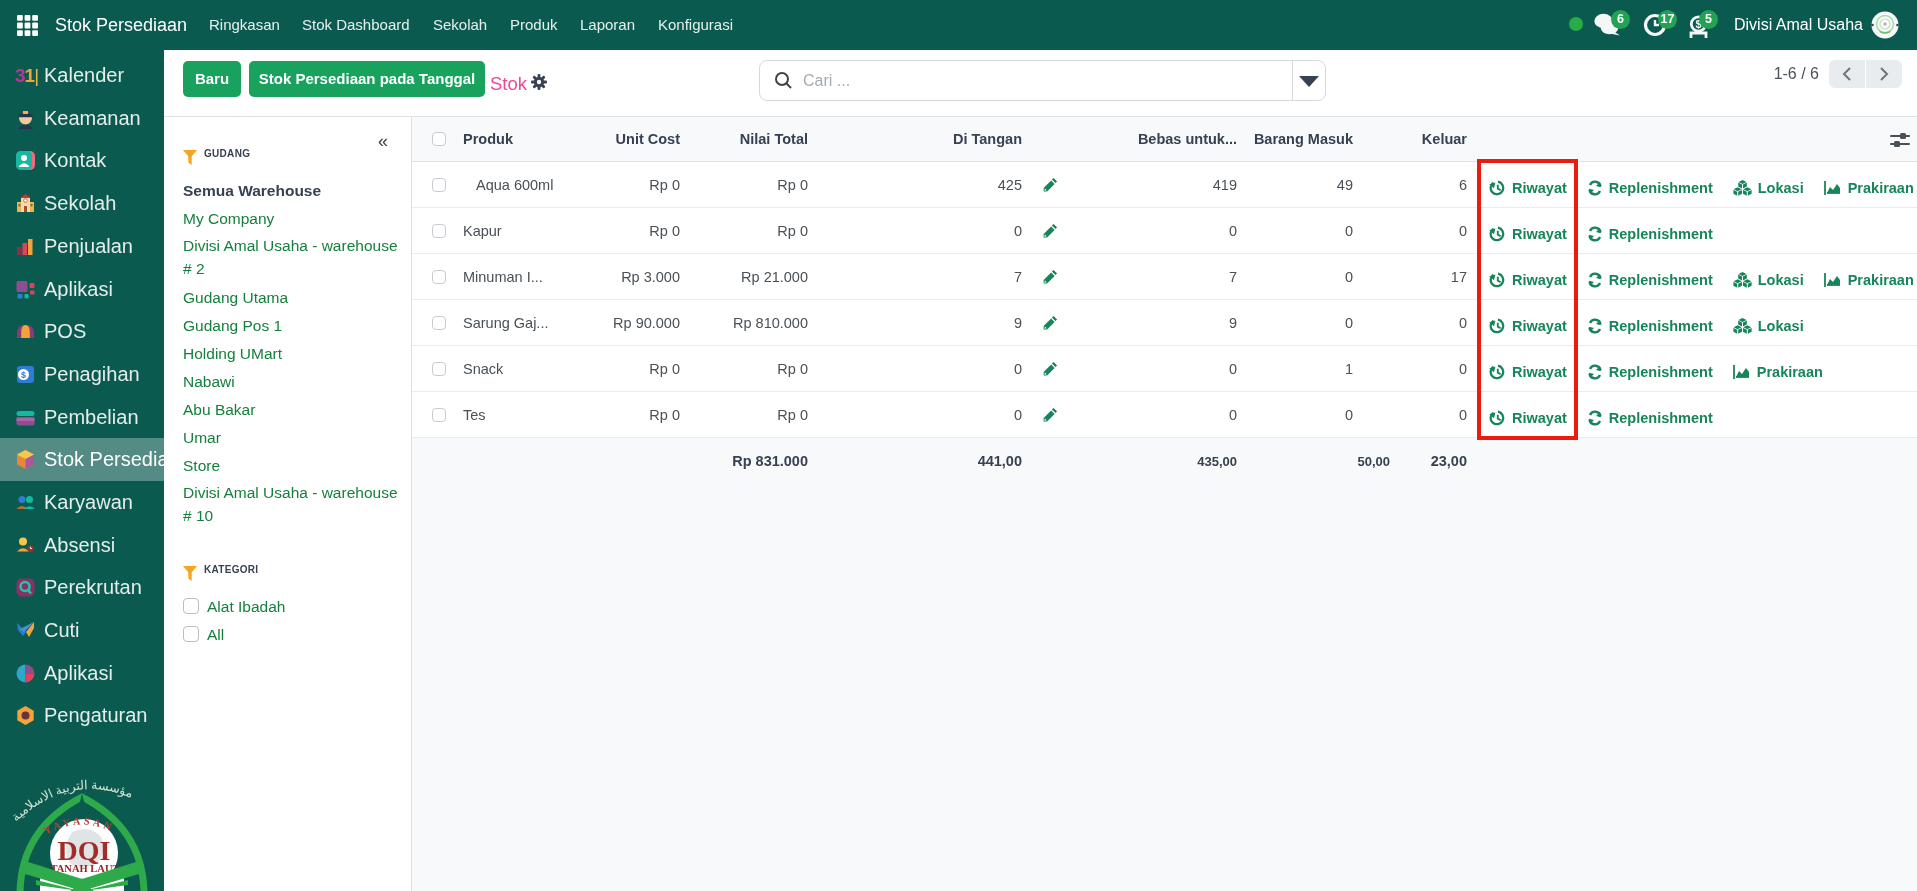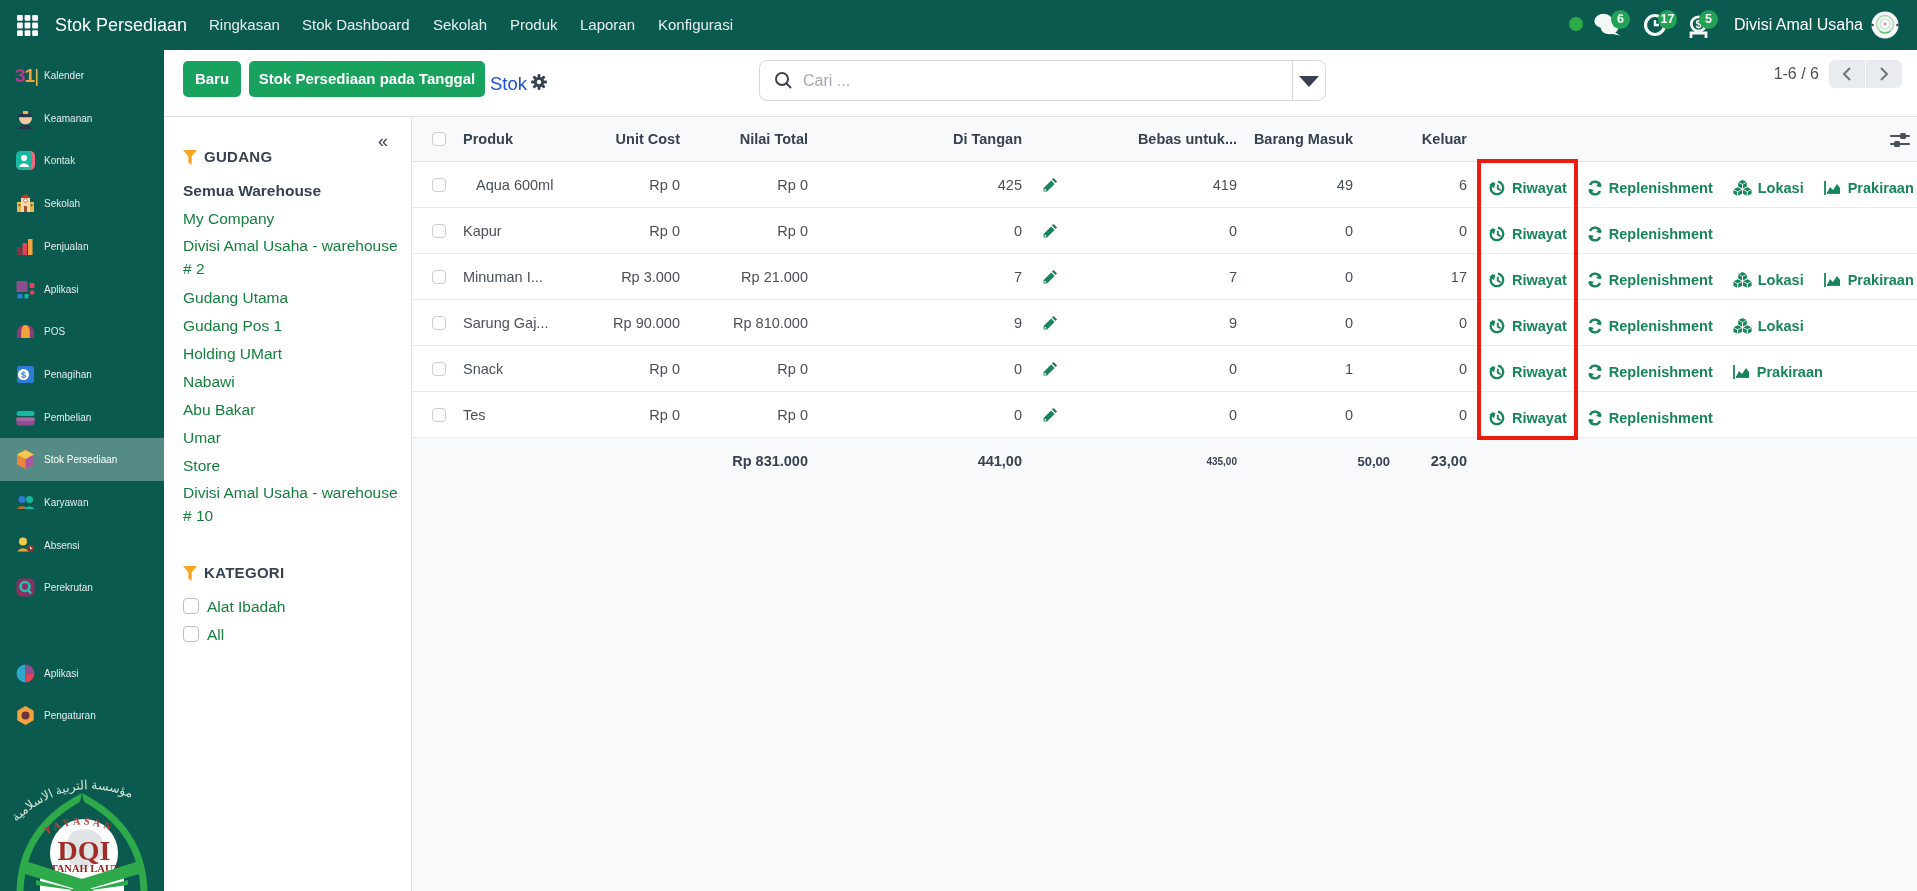--- a/index.html
+++ b/index.html
@@ -8,27 +8,27 @@
   .abs { position:absolute; }
   
   #navbar { position:absolute; left:0; top:0; width:1917px; height:50px; background:#0b5a50; }
   #brand { position:absolute; left:55px; top:0; height:50px; line-height:50px; color:#fff; font-size:18px; font-weight:500; }
   .navmenu { position:absolute; top:0; height:50px; line-height:50px; color:#e8f0ee; font-size:15px; }
   
   #sidebar { position:absolute; left:0; top:50px; width:164px; height:841px; background:#0b5a50; }
   .sideitem { position:absolute; left:0; width:164px; height:43px; }
   .sideitem.active { background:rgba(255,255,255,0.3); }
   .sideitem .ic { position:absolute; left:15px; top:11px; width:21px; height:21px; }
-  .sideitem .lb { position:absolute; left:44px; top:0; height:43px; line-height:43px; color:#e4edea; font-size:10px; white-space:nowrap; }
+  .sideitem .lb { position:absolute; left:44px; top:0; height:43px; line-height:43px; color:#e4edea; font-size:20px; white-space:nowrap; }
   
   #cpanel { position:absolute; left:164px; top:50px; width:1753px; height:67px; background:#fff; border-bottom:1px solid #dee2e6; }
   .gbtn { position:absolute; top:11px; height:36px; background:#18a25d; color:#fff; font-weight:700; font-size:15px; border-radius:5px; text-align:center; line-height:36px; }
   
   #fpanel { position:absolute; left:164px; top:117px; width:248px; height:774px; background:#fff; border-right:1px solid #dee2e6; }
-  .fhead { position:absolute; left:40px; color:#374151; font-size:15px; font-weight:700; letter-spacing:.3px; }
+  .fhead { position:absolute; left:40px; color:#374151; font-size:10px; font-weight:700; letter-spacing:.3px; }
   .fitem { position:absolute; left:19px; width:240px; color:#15803d; font-size:15.5px; line-height:23px; white-space:nowrap; }
   
   #tablearea { position:absolute; left:412px; top:117px; width:1505px; height:774px; background:#f8f9fa; }
   #thead { position:absolute; left:0; top:0; width:1505px; height:45px; background:#f8f9fa; border-bottom:1px solid #dee2e6; }
   .trow { position:absolute; left:0; width:1505px; height:46px; background:#fff; border-bottom:1px solid #e9ecef; }
   .cell { position:absolute; top:0; height:100%; display:flex; align-items:center; color:#495057; font-size:14.5px; }
   .rt { justify-content:flex-end; }
   .hcell { font-weight:700; color:#374151; font-size:14.5px; }
   .cbx { position:absolute; left:20px; top:50%; margin-top:-7px; width:14px; height:14px; border:1px solid #c7ccd1; border-radius:4px; background:#fff; }
   .act { display:inline-flex; align-items:center; color:#17855a; font-size:14.5px; font-weight:600; white-space:nowrap;margin-top:7px; }
@@ -197,20 +197,29 @@
       </svg>
     <div class="lb">Absensi</div>
   </div>
   <div class="sideitem" style="top:516px">
     <svg class="ic" viewBox="0 0 21 21">
         <rect x="1.5" y="1.5" width="18" height="18" rx="5" fill="#8d2f63"></rect>
         <circle cx="10" cy="9.5" r="4.5" fill="none" stroke="#17c8b0" stroke-width="2.6"></circle>
         <path d="M13 13 L16 16.5" stroke="#17c8b0" stroke-width="2.6"></path>
       </svg>
     <div class="lb">Perekrutan</div>
+  </div>
+  <div class="sideitem" style="top:559px">
+    <svg class="ic" viewBox="0 0 21 21">
+        <path d="M2 3 L11 12 L8 16 L3 10 Z" fill="#2e7cd6"></path>
+        <path d="M19 2 L8 16 L11 12 Z" fill="#1f5fa8"></path>
+        <path d="M19 2 L11 12 L14 17 L19 8 Z" fill="#f2a33c"></path>
+        <path d="M19 2 L5 9 L9 12 Z" fill="#4a90d9"></path>
+      </svg>
+    <div class="lb">Cuti</div>
   </div>
   <div class="sideitem" style="top:602px">
     <svg class="ic" viewBox="0 0 21 21">
         <path d="M10.5 1.5 A9 9 0 0 0 10.5 19.5 Z" fill="#2ea8c8"></path>
         <path d="M10.5 1.5 A9 9 0 0 1 19.5 10.5 L10.5 10.5 Z" fill="#8e4f8e"></path>
         <path d="M19.5 10.5 A9 9 0 0 1 10.5 19.5 L10.5 10.5 Z" fill="#e0425a"></path>
       </svg>
     <div class="lb">Aplikasi</div>
   </div>
   <div class="sideitem" style="top:644px">
@@ -238,21 +247,21 @@
     <path d="M139 101 L82 119 L82 131 L139 114 Z" fill="#2faa4b"></path>
     <path d="M36 120 L80 131 L36 125 Z" fill="#2faa4b"></path>
     <path d="M128 120 L84 131 L128 125 Z" fill="#2faa4b"></path>
     <path d="M82 118 Q88 127 94 131 L70 131 Q76 127 82 118" fill="#2faa4b"></path>
   </svg>
 </div>
 <div id="cpanel">
 
   <div class="gbtn" style="left:19px;width:58px">Baru</div>
   <div class="gbtn" style="left:85px;width:236px">Stok Persediaan pada Tanggal</div>
-  <div class="abs" style="left:326px;top:0;height:67px;line-height:67px;color:#1d4ed8;font-size:18.5px">Stok</div>
+  <div class="abs" style="left:326px;top:0;height:67px;line-height:67px;color:#ec4899;font-size:18.5px">Stok</div>
   <svg class="abs" style="left:367px;top:24px" width="16" height="16" viewBox="0 0 16 16">
     <g fill="#374151">
         <circle cx="8" cy="8" r="5.2"></circle>
         <g>
           <rect x="6.6" y="0" width="2.8" height="4" rx="1"></rect>
           <rect x="6.6" y="12" width="2.8" height="4" rx="1"></rect>
           <rect x="0" y="6.6" width="4" height="2.8" rx="1"></rect>
           <rect x="12" y="6.6" width="4" height="2.8" rx="1"></rect>
           <rect x="6.6" y="0" width="2.8" height="4" rx="1" transform="rotate(45 8 8)"></rect>
           <rect x="6.6" y="12" width="2.8" height="4" rx="1" transform="rotate(45 8 8)"></rect>
@@ -560,18 +569,18 @@
               <path d="M2.5 9.5 A 5.5 5.5 0 0 0 13 11" fill="none" stroke="#17855a" stroke-width="2.4"></path>
               <path d="M13.5 6.5 A 5.5 5.5 0 0 0 3 5" fill="none" stroke="#17855a" stroke-width="2.4"></path>
               <path d="M13 2 L13.8 7.2 L9 6 Z" fill="#17855a"></path>
               <path d="M3 14 L2.2 8.8 L7 10 Z" fill="#17855a"></path>
             </svg>Replenishment</span>
         </div>
       </div>
     </div>
   <div class="abs" style="left:268px;width:128px;top:321px;height:46px;display:flex;align-items:center;justify-content:flex-end;font-weight:700;color:#374151;font-size:14.5px">Rp 831.000</div>
   <div class="abs" style="left:396px;width:214px;top:321px;height:46px;display:flex;align-items:center;justify-content:flex-end;font-weight:700;color:#374151;font-size:14.5px">441,00</div>
-  <div class="abs" style="left:660px;width:165px;top:321px;height:46px;display:flex;align-items:center;justify-content:flex-end;font-weight:700;color:#374151;font-size:10px">435,00</div>
+  <div class="abs" style="left:660px;width:165px;top:321px;height:46px;display:flex;align-items:center;justify-content:flex-end;font-weight:700;color:#374151;font-size:13px">435,00</div>
   <div class="abs" style="left:862px;width:116px;top:321px;height:46px;display:flex;align-items:center;justify-content:flex-end;font-weight:700;color:#374151;font-size:13px">50,00</div>
   <div class="abs" style="left:941px;width:114px;top:321px;height:46px;display:flex;align-items:center;justify-content:flex-end;font-weight:700;color:#374151;font-size:14.5px">23,00</div>
 </div>
 
 <div id="redbox"></div>
 
 </body></html>

